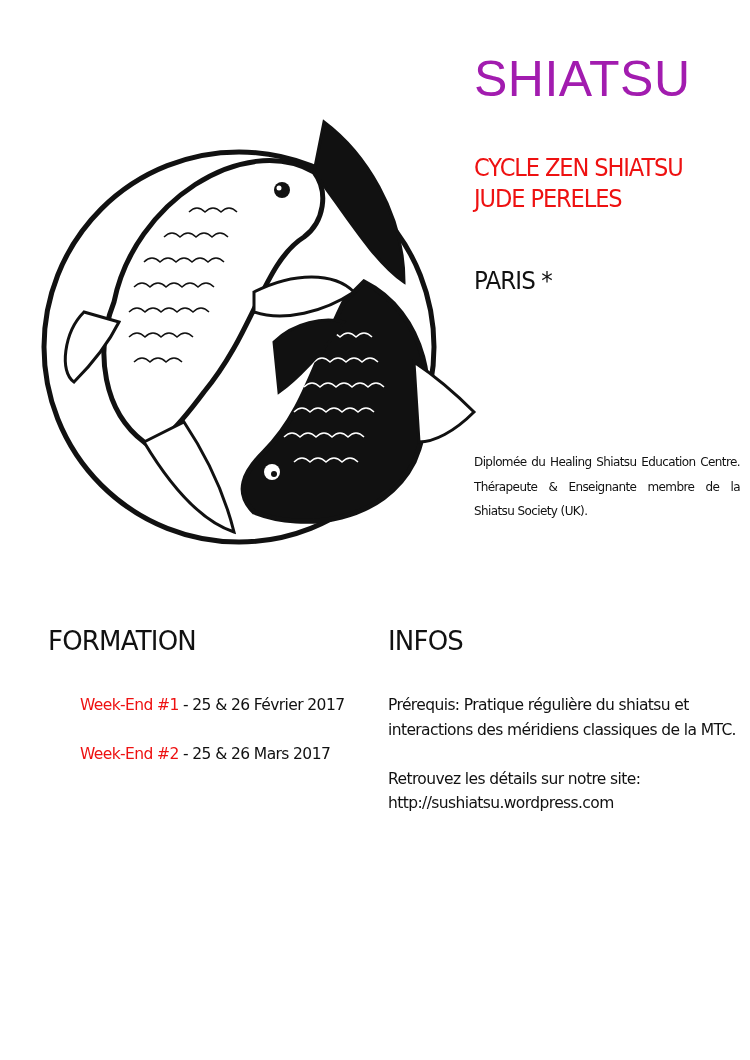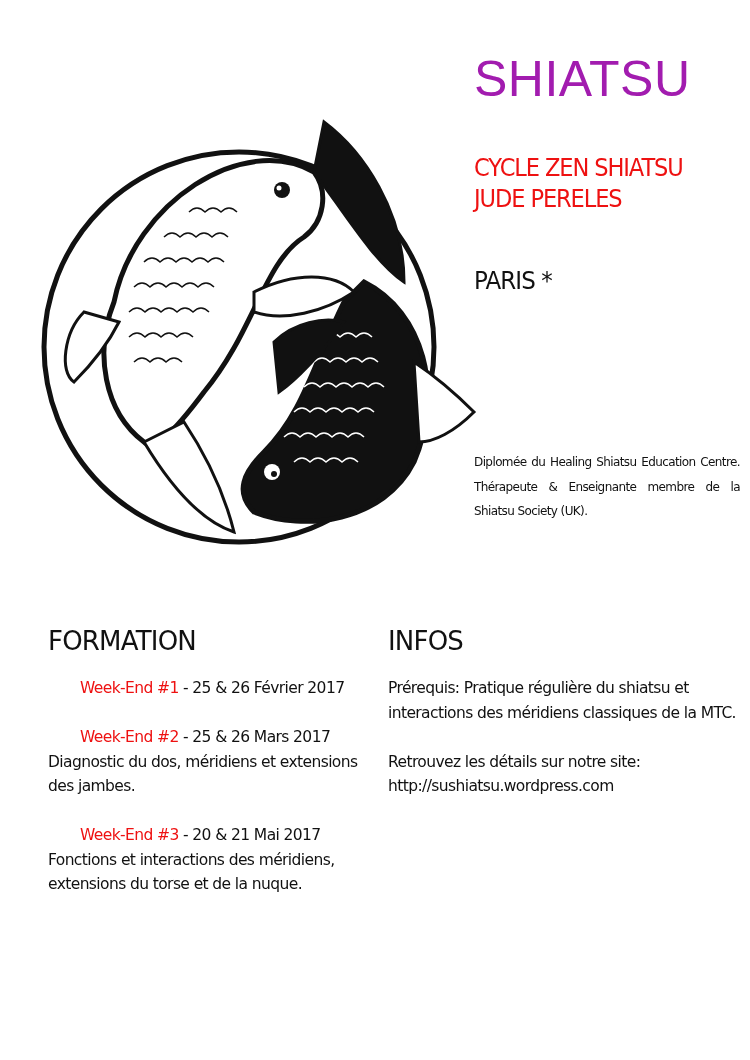--- a/index.html
+++ b/index.html
@@ -9,21 +9,21 @@
              font-size:50px; font-weight:400; letter-spacing:0.5px; color:#a21caf; line-height:1; }
     .subtitle { position:absolute; left:474px; top:152px; color:#ee1111; font-size:24.5px;
                 line-height:31px; font-family:"DejaVu Sans", sans-serif; letter-spacing:-1.2px; transform:scaleX(0.92); transform-origin:left top; }
     .city { position:absolute; left:474px; top:266px; font-size:25px; color:#111; letter-spacing:-1px; transform:scaleX(0.92); transform-origin:left top; }
     .bio { position:absolute; left:474px; top:450px; width:266px; font-size:12px; line-height:24.5px;
            text-align:justify; color:#111; letter-spacing:-0.6px; }
     .koi { position:absolute; left:24px; top:112px; width:460px; height:440px; }
     .col { position:absolute; top:624px; font-size:15.5px; line-height:24.5px; color:#111; letter-spacing:-0.6px; }
     .col.left { left:48px; width:310px; }
     .col.right { left:388px; width:350px; }
-    .col h2 { margin:0 0 18px 0; font-weight:400; font-size:26px; line-height:34px; letter-spacing:-0.8px; }
+    .col h2 { margin:0 0 35px 0; font-weight:400; font-size:26px; line-height:34px; letter-spacing:-0.8px; }
     .block { margin-bottom:24.5px; }
     .red { color:#ee1111;margin-left:32px; }
     p { margin:0; }
   </style>
 </head>
 <body>
 
 <div class="title">SHIATSU</div>
 <div class="subtitle">
   <div>CYCLE ZEN SHIATSU</div>
@@ -74,25 +74,20 @@
 
 <div class="bio">Diplomée du Healing Shiatsu Education Centre. Thérapeute &amp; Enseignante membre de la Shiatsu Society (UK).</div>
 
 <div class="col left">
   <h2>FORMATION</h2>
   <div class="block">
     <p><span class="red">Week-End #1</span><span> - 25 &amp; 26 Février 2017</span></p>
   </div>
   <div class="block">
     <p><span class="red">Week-End #2</span><span> - 25 &amp; 26 Mars 2017</span></p>
-    <p>Diagnostic du dos, méridiens et extensions des jambes.</p>
-  </div>
-  <div class="block">
-    <p><span class="red">Week-End #3</span><span> - 20 &amp; 21 Mai 2017</span></p>
-    <p>Fonctions et interactions des méridiens, extensions du torse et de la nuque.</p>
   </div>
 </div>
 
 <div class="col right">
   <h2>INFOS</h2>
   <div class="block">
     <p>Prérequis: Pratique régulière du shiatsu et interactions des méridiens classiques de la MTC.</p>
   </div>
   <div class="block">
     <p>Retrouvez les détails sur notre site:</p>

